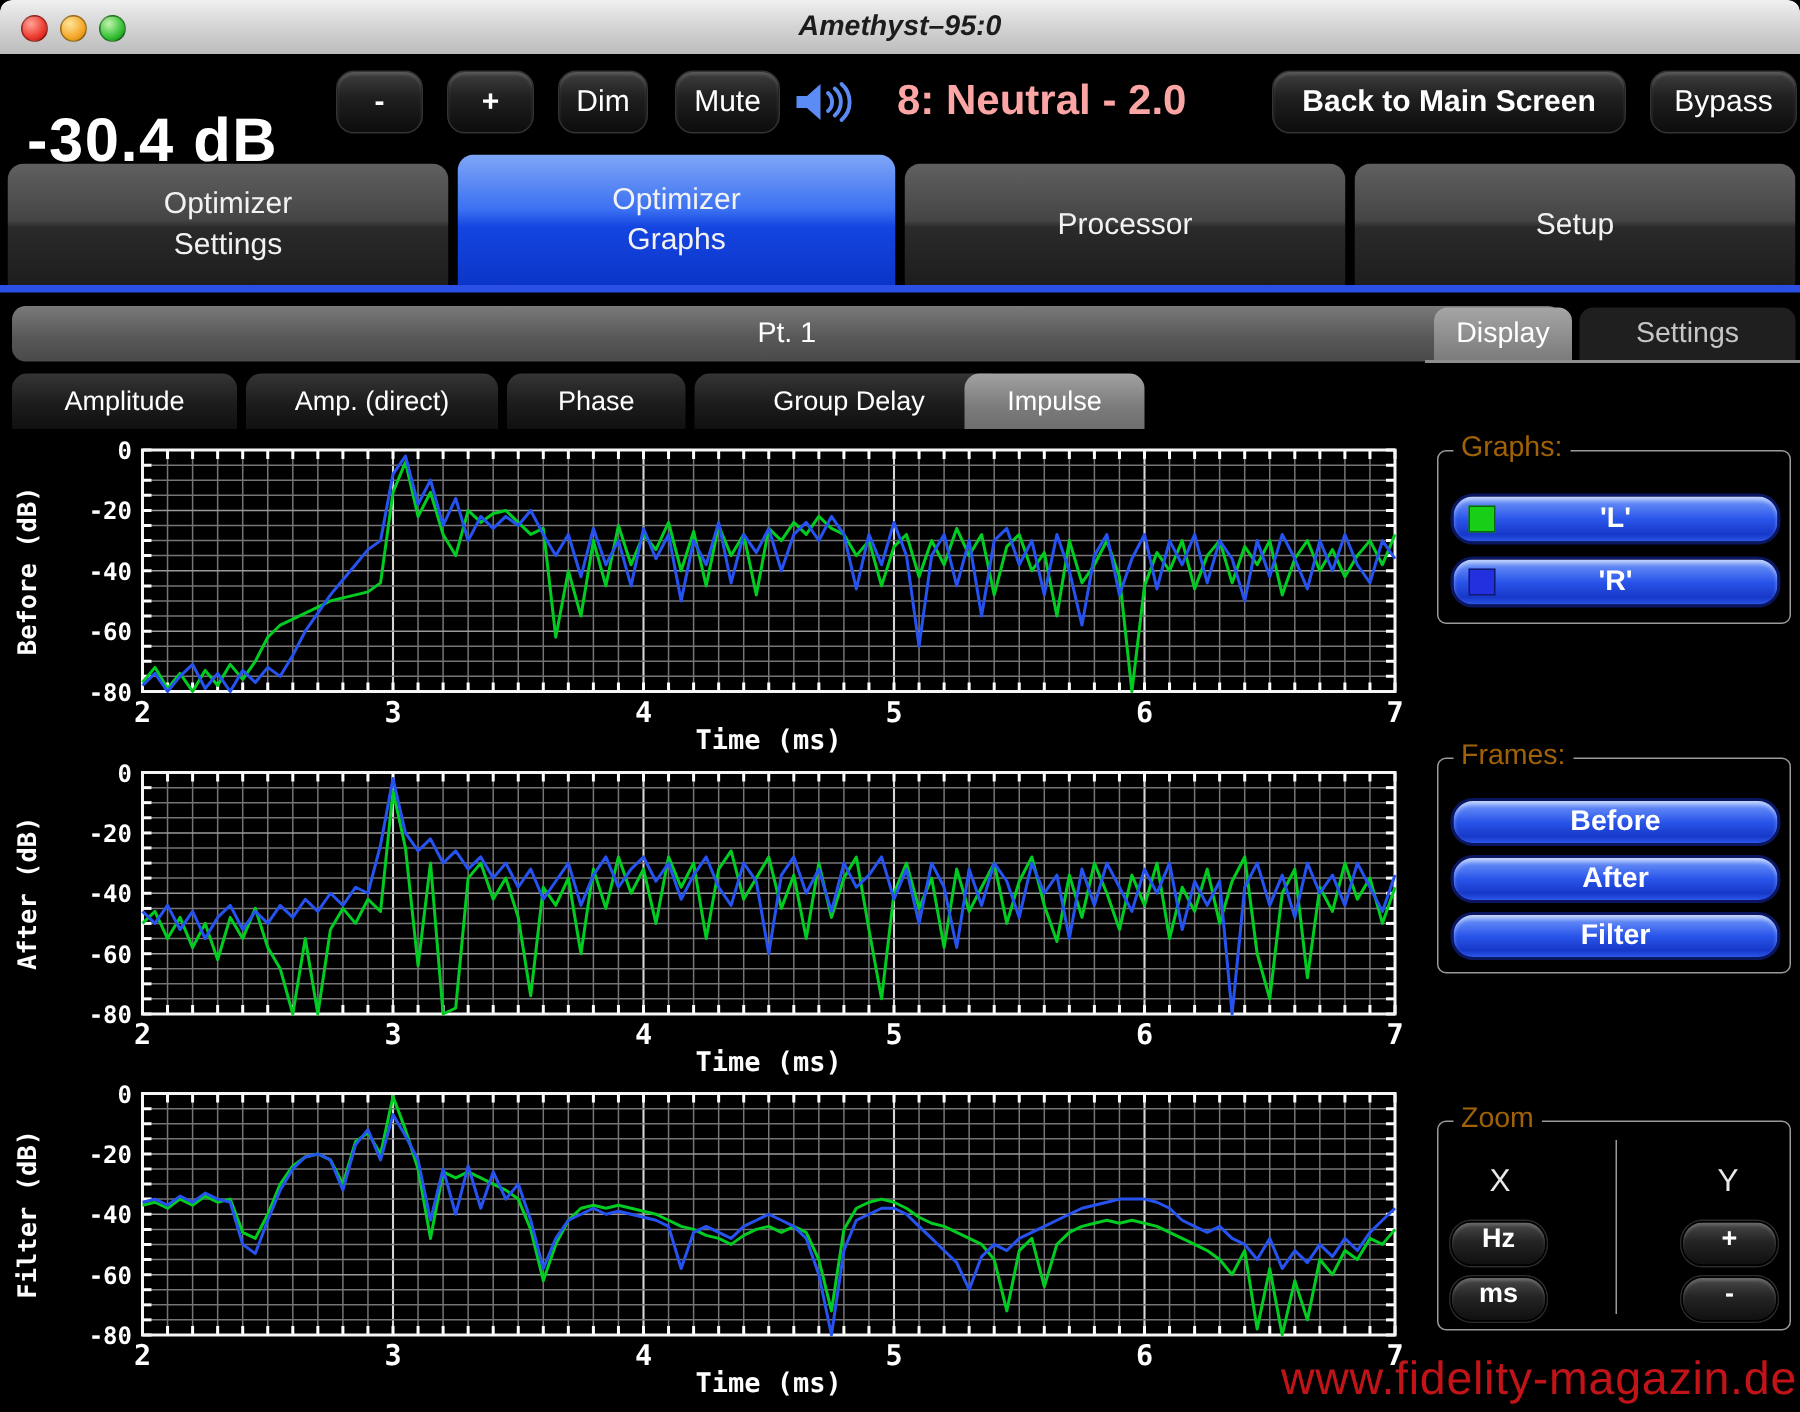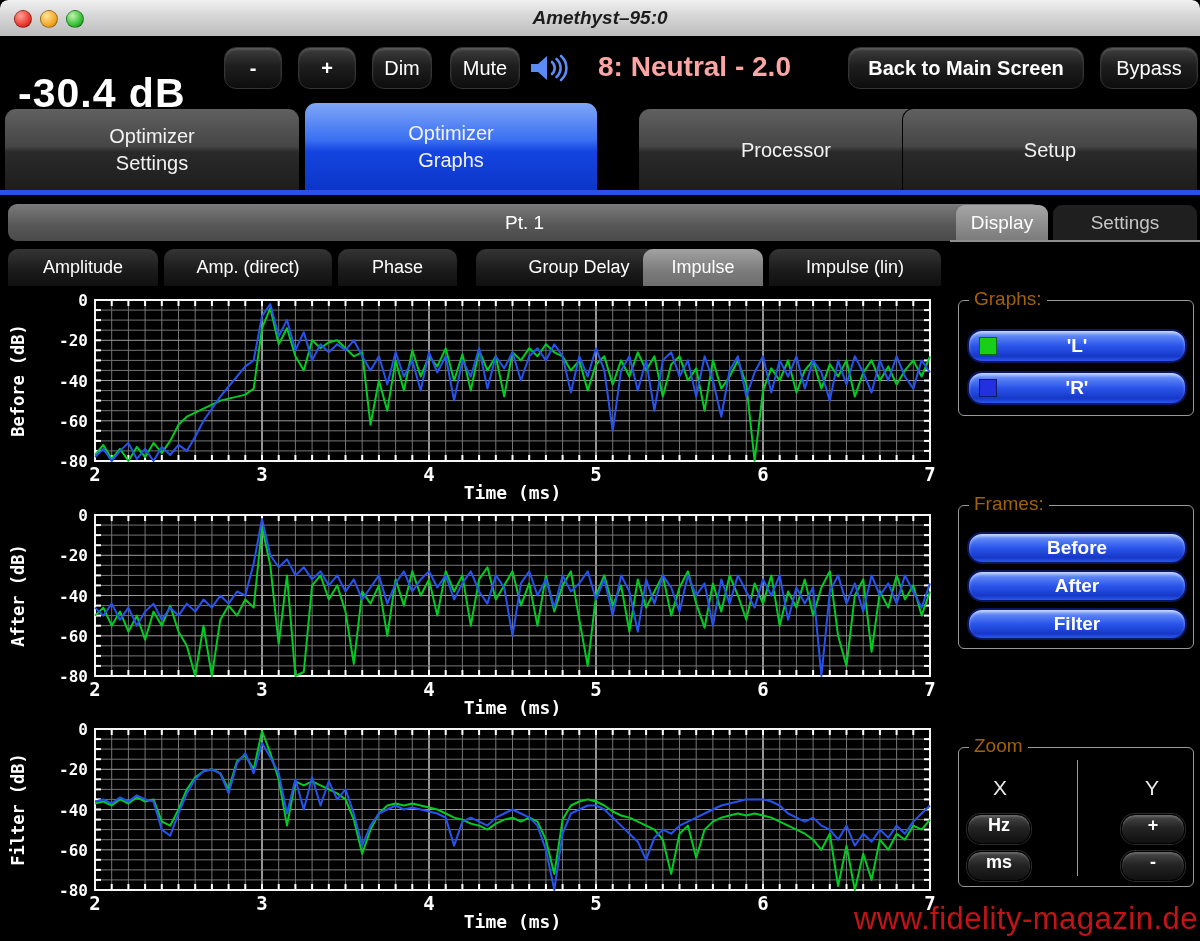--- a/index.html
+++ b/index.html
@@ -34,37 +34,37 @@
   .tb-bypass{left:1100px;width:96px;font-size:20px;font-weight:normal;}
 
   
   .maintab{position:absolute;border-radius:12px 12px 0 0;border:1px solid #000;border-bottom:none;
            display:flex;flex-direction:column;align-items:center;justify-content:center;
            color:#f2f2f2;font-size:20px;line-height:27px;cursor:pointer;
            background:linear-gradient(180deg,#606060 0%,#454545 46%,#2a2a2a 52%,#1d1d1d 100%);}
   .maintab.sel{background:linear-gradient(180deg,#7fa6f7 0%,#3a70f2 42%,#1445e0 55%,#0c35c8 100%);}
   .mt0{left:4px;top:108px;width:294px;height:82px;}
   .mt1{left:304px;top:102px;width:292px;height:88px;}
-  .mt2{left:638px;top:108px;width:294px;height:82px;}
+  .mt2{left:602px;top:108px;width:294px;height:82px;}
   .mt3{left:902px;top:108px;width:294px;height:82px;}
   .blue-sep{position:absolute;top:190px;left:0;width:1200px;height:5px;background:#2a50e6;}
   span[data-bind]:empty{display:none;}
 
   
   .ptbar{position:absolute;left:8px;top:204px;width:1033px;height:37px;border-radius:9px;
          background:linear-gradient(180deg,#7a7a7a 0%,#565656 60%,#4a4a4a 100%);
          display:flex;align-items:center;justify-content:center;color:#fff;font-size:19px;cursor:pointer;}
   .subtab{position:absolute;top:249px;height:37px;border-radius:10px 10px 0 0;
           background:linear-gradient(180deg,#353535 0%,#1c1c1c 55%,#101010 100%);
           display:flex;align-items:center;justify-content:center;color:#fff;font-size:18px;cursor:pointer;}
   .subtab.sel{background:linear-gradient(180deg,#a2a2a2 0%,#7b7b7b 60%,#6e6e6e 100%);}
   .st0{left:8px;width:150px;}
   .st1{left:164px;width:168px;}
   .st2{left:338px;width:119px;}
-  .st3{left:476px;width:206px;}
+  .st3{left:463px;width:206px;}
   .st4{left:643px;width:120px;}
   .st5{left:769px;width:172px;}
 
   
   .graph{position:absolute;left:0;}
   .axis-txt{fill:#fff;font-family:"DejaVu Sans Mono",monospace;font-weight:bold;}
 
   
   .sidetab{position:absolute;top:205px;height:36px;border-radius:9px 9px 0 0;
            display:flex;align-items:center;justify-content:center;font-size:19px;cursor:pointer;}
@@ -156,23 +156,20 @@
       <span data-bind="sub_tabs.1.label">Amp. (direct)</span>
     </div>
   <div class="subtab st2">
       <span data-bind="sub_tabs.2.label">Phase</span>
     </div>
   <div class="subtab st3">
       <span data-bind="sub_tabs.3.label">Group Delay</span>
     </div>
   <div class="subtab st4 sel">
       <span data-bind="sub_tabs.4.label">Impulse</span>
-    </div>
-  <div class="subtab st5">
-      <span data-bind="sub_tabs.5.label">Impulse (lin)</span>
     </div>
 
   <div id="graphs">
       <svg width="948" height="215" class="graph" style="top: 288px;">
         <line x1="111.7" y1="12" x2="111.7" y2="173" stroke="#757575" stroke-width="1"></line>
         <line x1="128.4" y1="12" x2="128.4" y2="173" stroke="#757575" stroke-width="1"></line>
         <line x1="145.1" y1="12" x2="145.1" y2="173" stroke="#757575" stroke-width="1"></line>
         <line x1="161.8" y1="12" x2="161.8" y2="173" stroke="#757575" stroke-width="1"></line>
         <line x1="178.5" y1="12" x2="178.5" y2="173" stroke="#757575" stroke-width="1"></line>
         <line x1="195.2" y1="12" x2="195.2" y2="173" stroke="#757575" stroke-width="1"></line>

